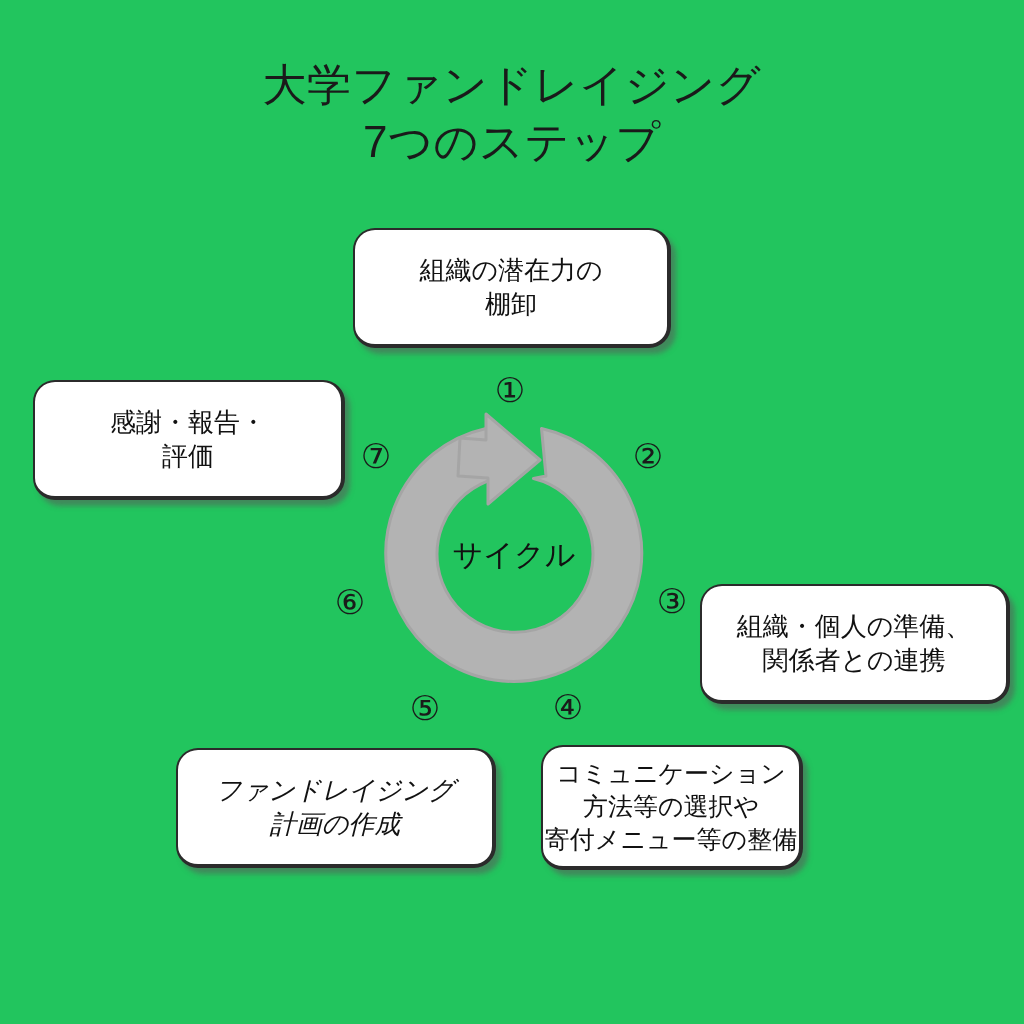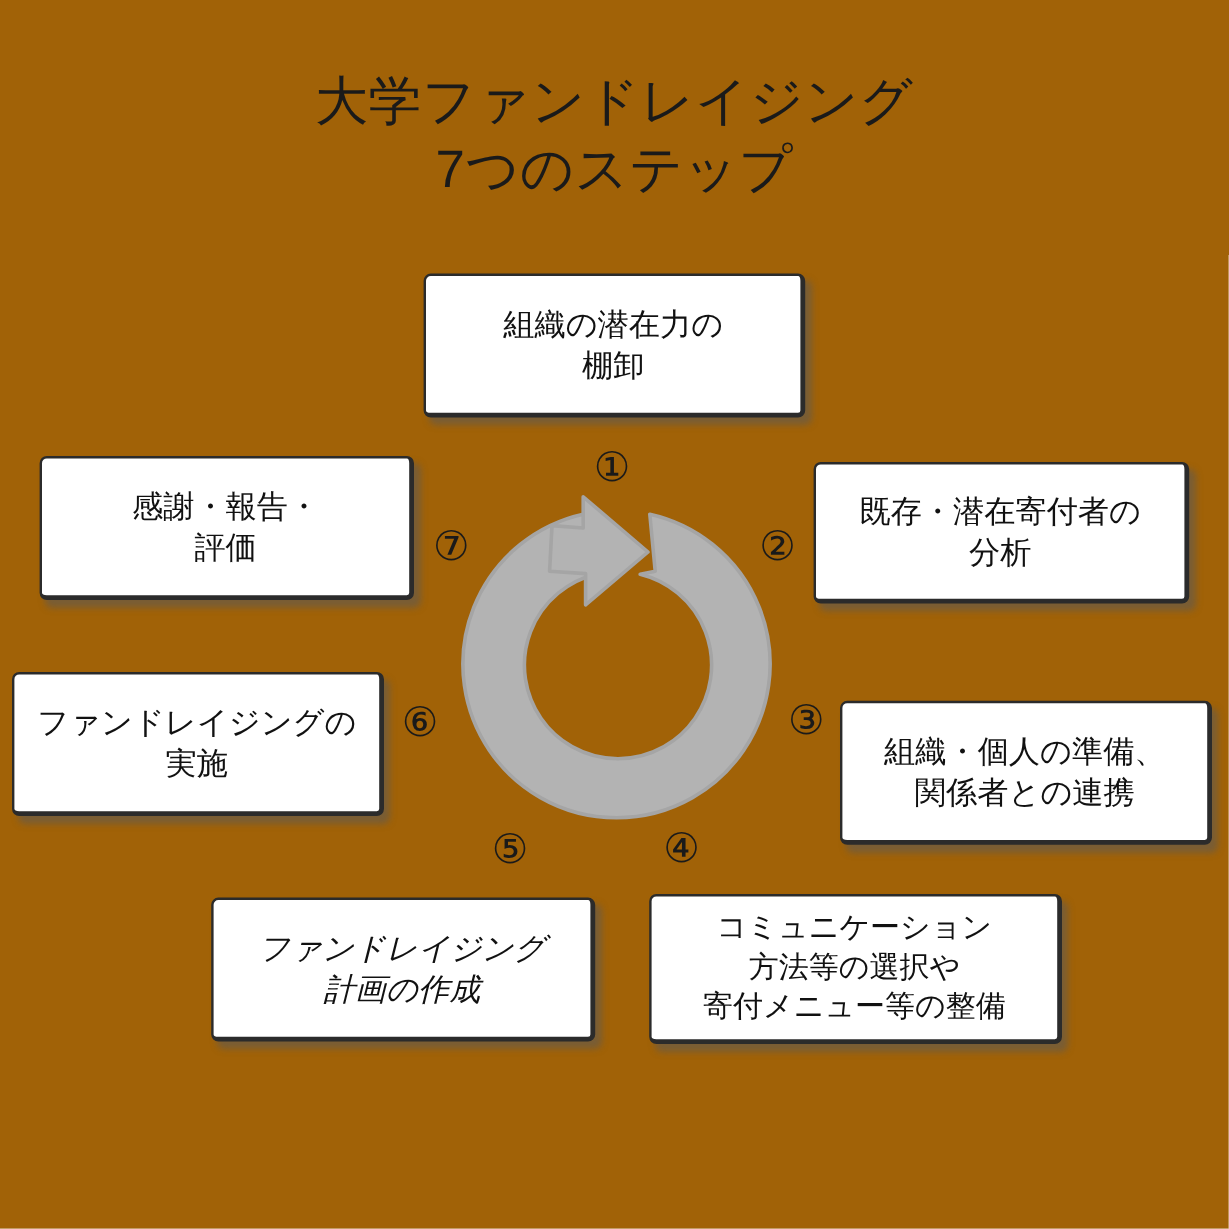--- a/index.html
+++ b/index.html
@@ -7,21 +7,21 @@
     padding: 0;
     background: #ffffff;
   }
   body {
     font-family: "Liberation Sans", "DejaVu Sans", sans-serif;
   }
   #canvas {
     position: relative;
     width: 1024px;
     height: 1024px;
-    background: #a16207;
+    background: #22c55e;
     overflow: hidden;
   }
 
   
   .title {
     position: absolute;
     left: 0;
     top: 56px;
     width: 1024px;
     text-align: center;
@@ -34,37 +34,37 @@
   }
 
   
   .step-box {
     position: absolute;
     box-sizing: border-box;
     background: #ffffff;
     border: 2px solid #2b2b2b;
     border-right-width: 4px;
     border-bottom-width: 4px;
-    border-radius: 6px;
+    border-radius: 22px;
     display: flex;
     align-items: center;
     justify-content: center;
     text-align: center;
     color: #111111;
     font-size: 26px;
     line-height: 1.32;
     white-space: pre;
     box-shadow: 5px 6px 5px rgba(90,90,90,0.55);
   }
   .step-box .label { display: block; }
 
   .box1 { left: 353px; top: 228px; width: 318px; height: 120px; }
   .box2 { left: 678px; top: 385px; width: 313px; height: 118px; }
   .box3 { left: 700px; top: 584px; width: 310px; height: 120px; }
-  .box4 { left: 541px; top: 745px; width: 344px; height: 125px; font-size: 25px; align-items: center; }
+  .box4 { left: 541px; top: 745px; width: 262px; height: 125px; font-size: 25px; align-items: center; }
   .box5 { left: 176px; top: 748px; width: 320px; height: 120px; font-style: italic; }
   .box6 { left: 10px;  top: 560px; width: 310px; height: 120px; }
   .box7 { left: 33px;  top: 380px; width: 312px; height: 120px; justify-content: center; }
 
   
   .step-num {
     position: absolute;
     color: #1a1a1a;
     font-size: 34px;
     line-height: 1;
@@ -127,46 +127,39 @@
           M 124.0 6.0
           L 178.0 52.0
           L 126.0 96.0
           L 126.0 70.0
           L 96.0 68.0
           L 98.0 30.0
           L 124.0 32.0
           Z
         " fill="#b3b3b3" stroke="#a5a5a5" stroke-width="3" stroke-linejoin="round" transform="translate(-6,0)"></path>
     </svg>
+    <div class="cycle-label">サイクル</div>
   </div>
 
   <div class="step-box box1">
     <span class="label">組織の潜在力の
 棚卸</span>
-  </div>
-  <div class="step-box box2">
-    <span class="label">既存・潜在寄付者の
-分析</span>
   </div>
   <div class="step-box box3">
     <span class="label">組織・個人の準備、
 関係者との連携</span>
   </div>
   <div class="step-box box4">
     <span class="label">コミュニケーション
 方法等の選択や
 寄付メニュー等の整備</span>
   </div>
   <div class="step-box box5">
     <span class="label">ファンドレイジング
 計画の作成</span>
-  </div>
-  <div class="step-box box6">
-    <span class="label">ファンドレイジングの
-実施</span>
   </div>
   <div class="step-box box7">
     <span class="label">感謝・報告・
 評価</span>
   </div>
 
   <div class="step-num n1">①</div>
   <div class="step-num n2">②</div>
   <div class="step-num n3">③</div>
   <div class="step-num n4">④</div>

